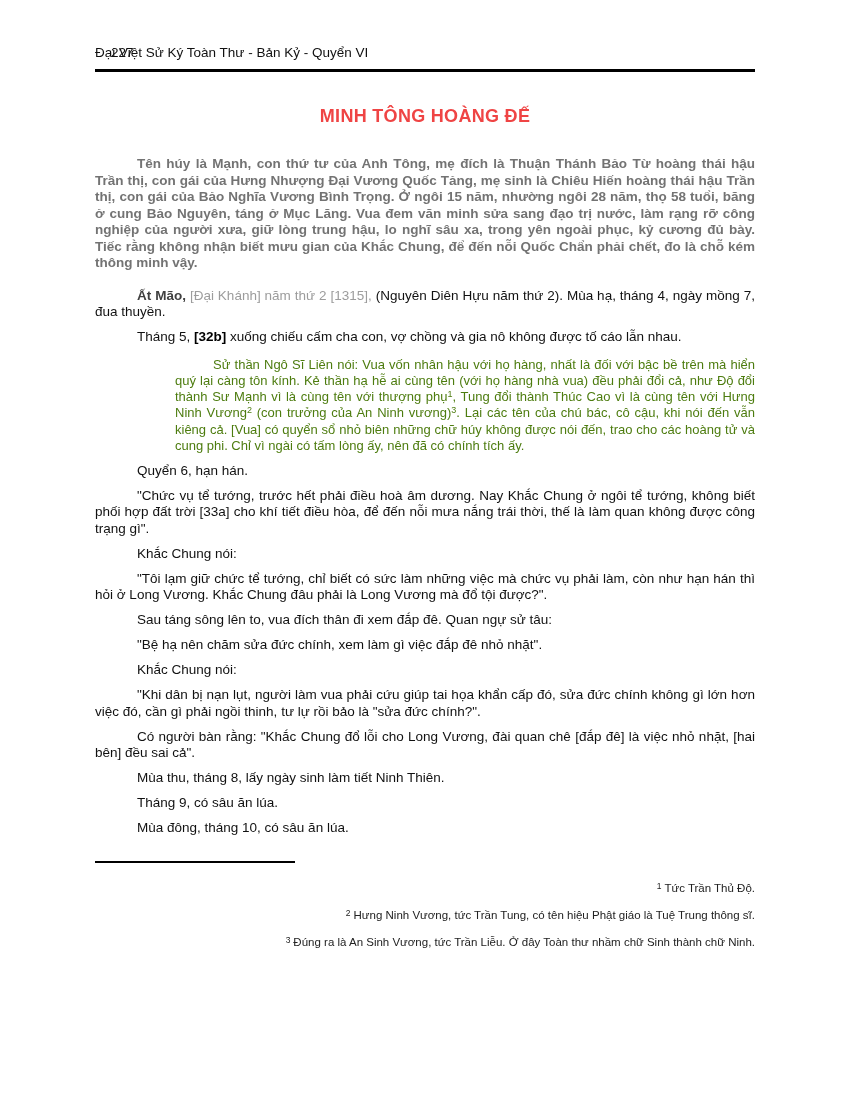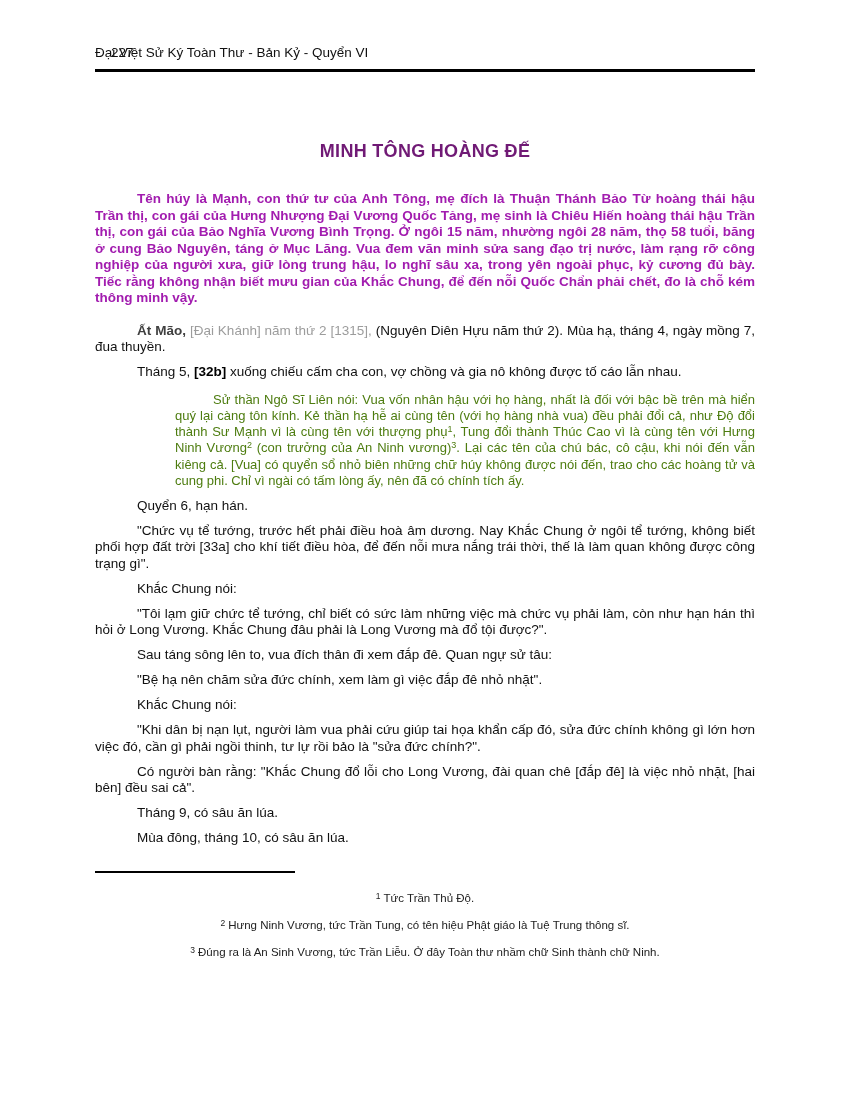--- a/index.html
+++ b/index.html
@@ -36,34 +36,34 @@
     text-align: left;
     font-size: 13.5px;
     color: #111111;
   }
   .header-rule {
     border: none;
     border-top: 3.5px solid #000000;
     margin: 6px 0 0 0;
   }
   .doc-title {
-    margin: 68px 0 0 0;
+    margin: 33px 0 0 0;
     text-align: center;
     font-size: 18px;
     line-height: 22px;
     font-weight: bold;
-    color: #701a75;
+    color: #ef4444;
     letter-spacing: 0.3px;
   }
   .intro {
     margin: 29px 0 16px 0;
     font-weight: bold;
     text-align: justify;
     text-indent: 42px;
-    color: #a21caf;
+    color: #737373;
   }
   .para {
     margin: 8.5px 0;
     text-align: justify;
     text-indent: 42px;
   }
   .era { font-weight: bold; color: #404040; }
   .editorial { color: #9c9c9c; }
   .folio { font-weight: bold; color: #000000; }
   .quote {
@@ -86,21 +86,21 @@
     border: none;
     border-top: 2.5px solid #000000;
     width: 200px;
     margin: 0 0 16px 0;
   }
   .footnote {
     margin: 0 0 11px 0;
     font-size: 11.5px;
     line-height: 14px;
     color: #222222;
-    text-align: center;
+    text-align: right;
   }
   .footnote sup {
     font-size: 8.5px;
     vertical-align: 3px;
     margin-right: 3px;
   }
 </style>
 </head>
 <body>
 
@@ -125,20 +125,21 @@
 
   <p class="para">Quyển 6, hạn hán.</p>
   <p class="para">"Chức vụ tể tướng, trước hết phải điều hoà âm dương. Nay Khắc Chung ở ngôi tể tướng, không biết phối hợp đất trời [33a] cho khí tiết điều hòa, để đến nỗi mưa nắng trái thời, thế là làm quan không được công trạng gì".</p>
   <p class="para">Khắc Chung nói:</p>
   <p class="para">"Tôi lạm giữ chức tể tướng, chỉ biết có sức làm những việc mà chức vụ phải làm, còn như hạn hán thì hỏi ở Long Vương. Khắc Chung đâu phải là Long Vương mà đổ tội được?".</p>
   <p class="para">Sau táng sông lên to, vua đích thân đi xem đắp đê. Quan ngự sử tâu:</p>
   <p class="para">"Bệ hạ nên chăm sửa đức chính, xem làm gì việc đắp đê nhỏ nhặt".</p>
   <p class="para">Khắc Chung nói:</p>
   <p class="para">"Khi dân bị nạn lụt, người làm vua phải cứu giúp tai họa khẩn cấp đó, sửa đức chính không gì lớn hơn việc đó, cần gì phải ngồi thinh, tư lự rồi bảo là "sửa đức chính?".</p>
   <p class="para">Có người bàn rằng: "Khắc Chung đổ lỗi cho Long Vương, đài quan chê [đắp đê] là việc nhỏ nhặt, [hai bên] đều sai cả".</p>
+  <p class="para">Mùa thu, tháng 8, lấy ngày sinh làm tiết Ninh Thiên.</p>
   <p class="para">Tháng 9, có sâu ăn lúa.</p>
   <p class="para">Mùa đông, tháng 10, có sâu ăn lúa.</p>
 
   <div class="footnotes">
     <hr class="fn-rule">
     <p class="footnote"><sup>1</sup><span>Tức Trần Thủ Độ.</span></p>
     <p class="footnote"><sup>2</sup><span>Hưng Ninh Vương, tức Trần Tung, có tên hiệu Phật giáo là Tuệ Trung thông sĩ.</span></p>
     <p class="footnote"><sup>3</sup><span>Đúng ra là An Sinh Vương, tức Trần Liễu. Ở đây Toàn thư nhầm chữ Sinh thành chữ Ninh.</span></p>
   </div>
 

